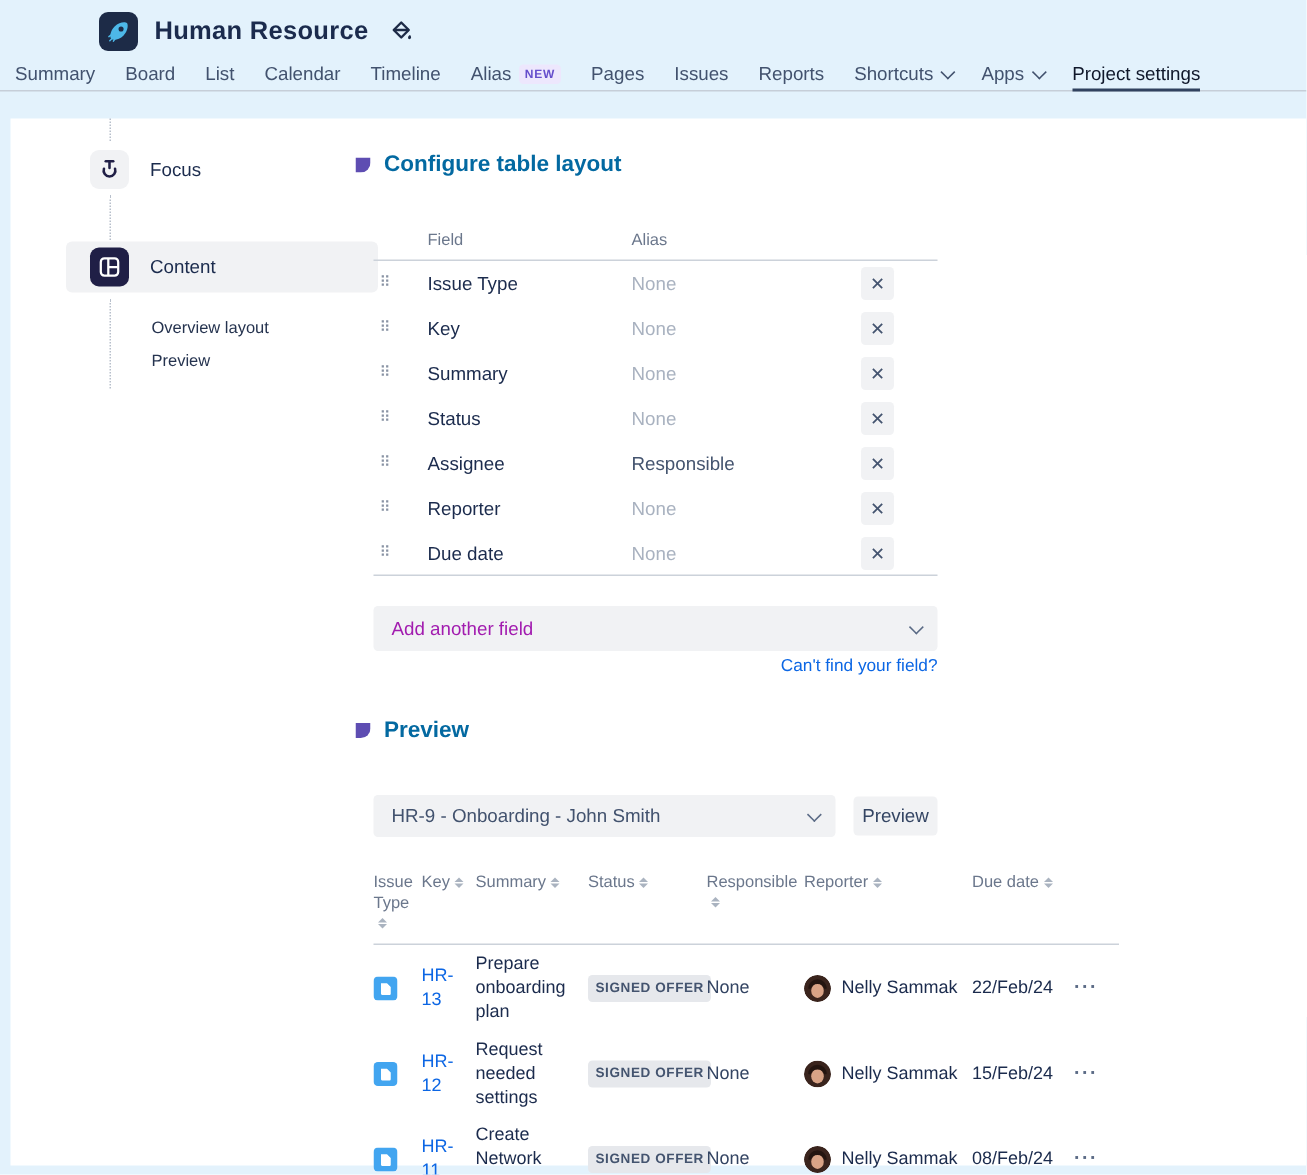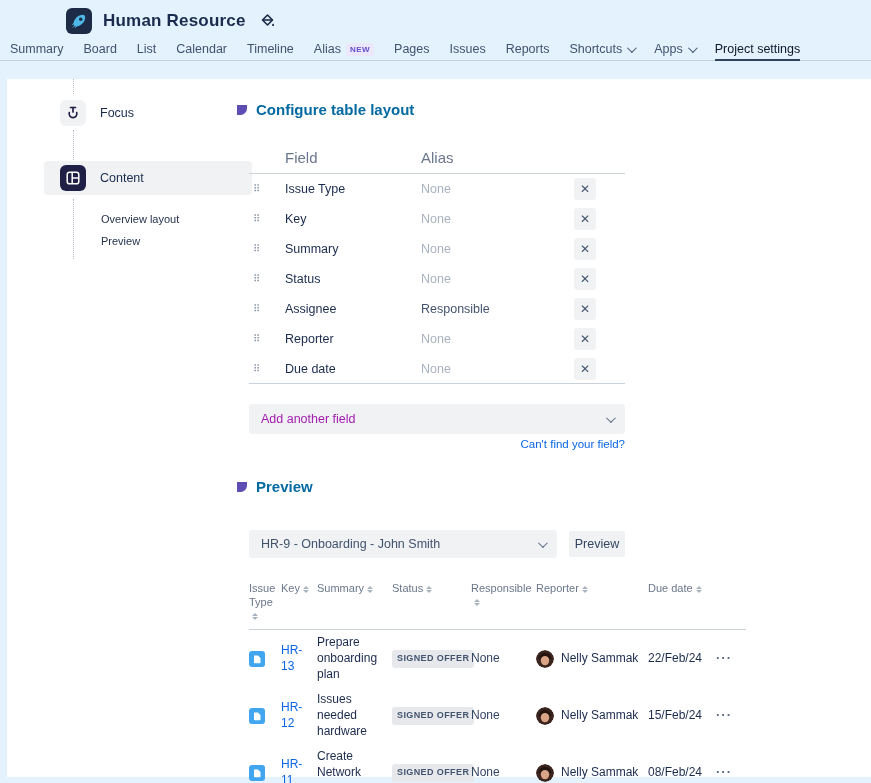--- a/index.html
+++ b/index.html
@@ -38,21 +38,21 @@
 
   
   .section-head { position:absolute; display:flex; align-items:center; gap:9px; }
   .section-head .txt { font-size:15px; font-weight:700; color:#0369a1; }
   .sh1 { left:230px; top:22px; }
   .sh2 { left:230px; top:399px; }
   .qmark { width:10px; height:10px; flex:none; }
 
   
   .fields-table { position:absolute; left:242px; top:71px; width:376px; }
-  .ft-head { display:flex; height:24px; align-items:flex-end; padding-bottom:7px; border-bottom:1px solid #ccd2da; font-size:15px; color:#6b778c; }
+  .ft-head { display:flex; height:24px; align-items:flex-end; padding-bottom:7px; border-bottom:1px solid #ccd2da; font-size:11px; color:#6b778c; }
   .ft-head .c-field { margin-left:36px; width:136px; }
   .ft-row { display:flex; align-items:center; height:30px; }
   .drag { width:36px; padding-left:4px; color:#8993a4; font-size:10px; letter-spacing:-2px; line-height:1; cursor:grab; }
   .f-name { width:136px; font-size:12.5px; color:#1b2b4d; }
   .f-alias { width:153px; font-size:12.5px; }
   .f-alias.ph { color:#a9b2c0; }
   .f-alias.val { color:#44546f; }
   .x-btn { width:22px; height:22px; background:#f1f2f4; border:none; border-radius:3px; color:#44546f; font-size:12px; line-height:1; cursor:pointer; display:flex; align-items:center; justify-content:center; }
   .ft-bottom { border-bottom:1px solid #ccd2da; }
 
@@ -314,21 +314,21 @@
     </div>
 
     <div class="pgrid p-row">
       <span class="cell">
           <svg class="type-ic" viewBox="0 0 16 16">
             <rect width="16" height="16" rx="3" fill="#42a5f0"></rect>
             <path d="M5 4.5 h4 l2.5 2.5 v4.5 a.8.8 0 0 1 -.8 .8 h-5 a.8.8 0 0 1 -.7 -.8 z" fill="#fff"></path>
           </svg>
         </span>
       <span class="cell key-link">HR-12</span>
-      <span class="cell">Issues needed hardware</span>
+      <span class="cell">Request needed settings</span>
       <span class="cell"><span class="badge">SIGNED OFFER</span></span>
       <span class="cell none-txt">None</span>
       <span class="cell rep">
           <span class="avatar"><svg width="18" height="18" viewBox="0 0 18 18">
               <circle cx="9" cy="9" r="9" fill="#3a241d"></circle>
               <ellipse cx="9" cy="10.5" rx="4.2" ry="4.8" fill="#d9a386"></ellipse>
               <path d="M2.8 9 a6.2 6.2 0 0 1 12.4 0 l-1.6 .4 a4.8 4.8 0 0 0 -9.2 0 z" fill="#241510"></path>
             </svg></span>
           <span>Nelly Sammak</span>
         </span>

